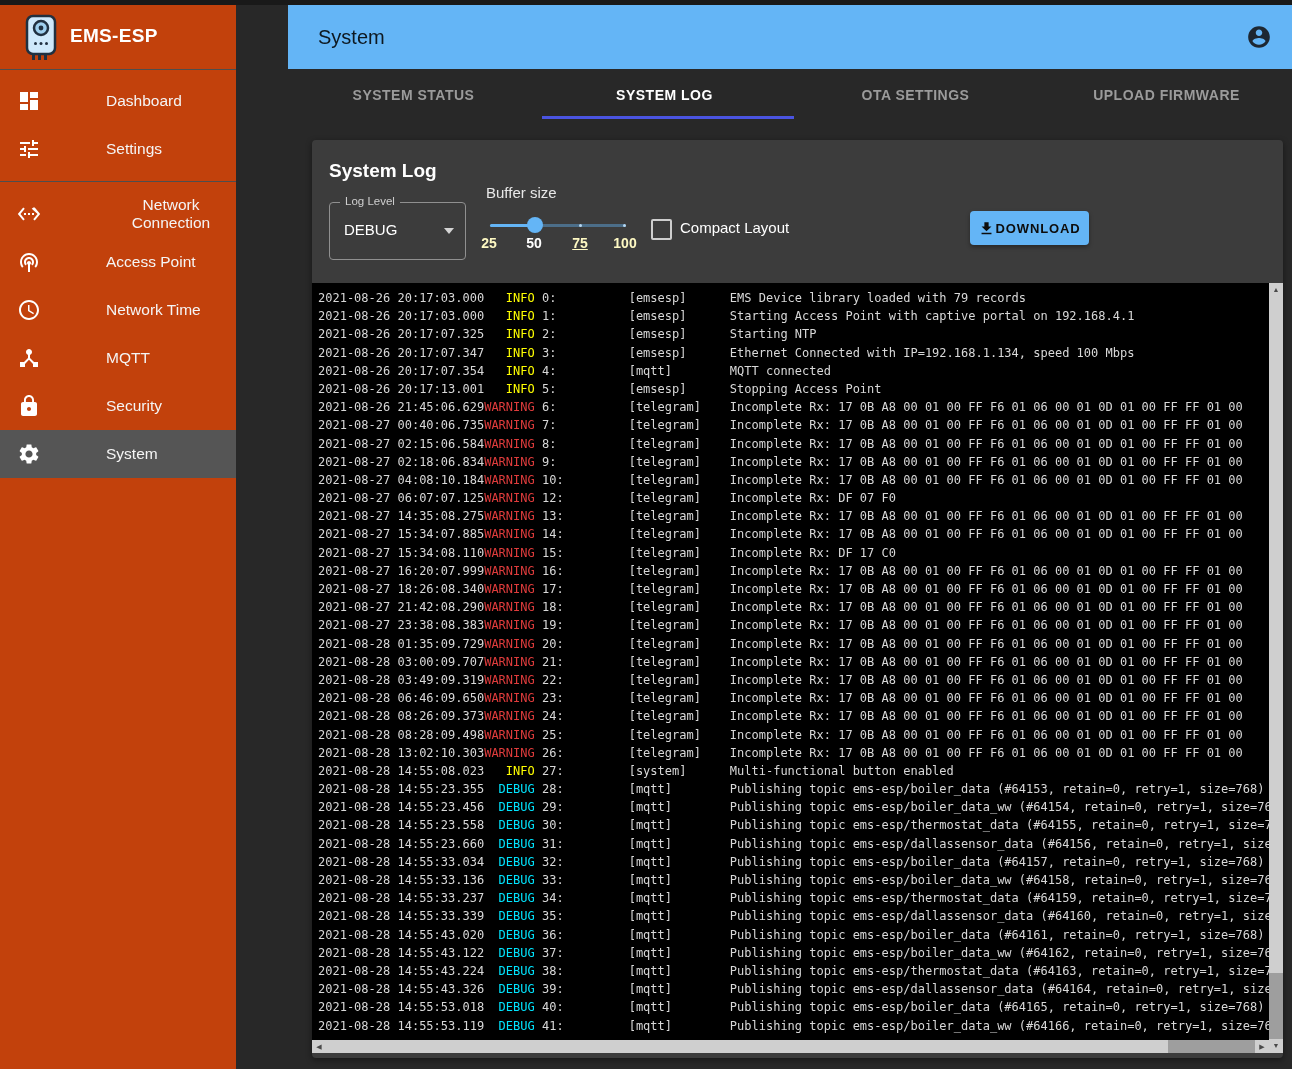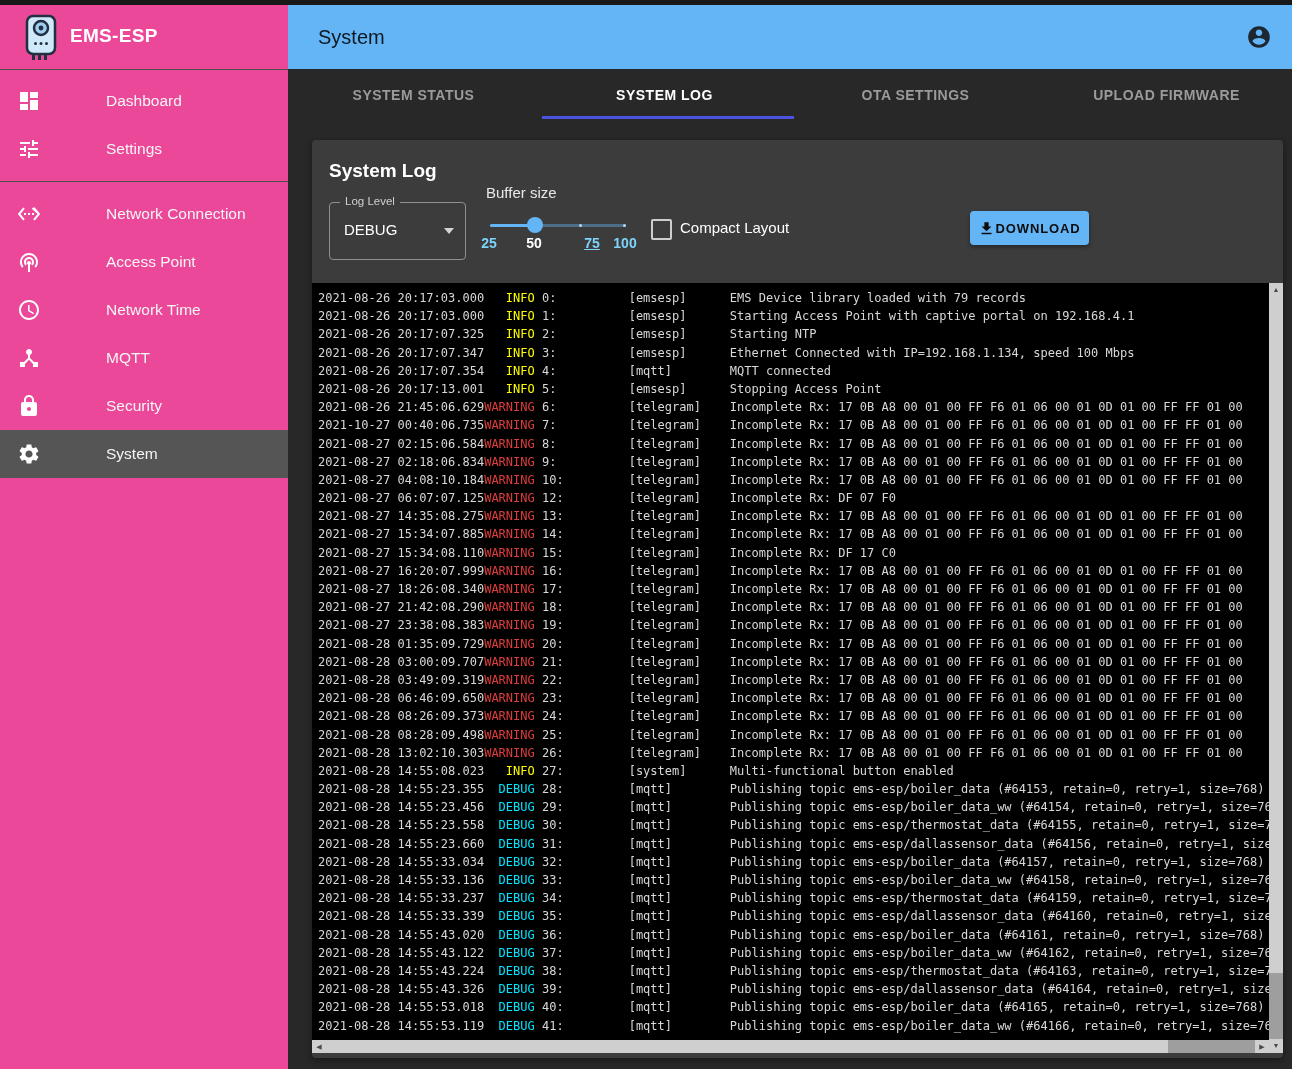--- a/index.html
+++ b/index.html
@@ -5,21 +5,21 @@
   html,body{margin:0;padding:0;}
   body{
     width:1292px;height:1069px;position:relative;overflow:hidden;
     background:#282828;font-family:"Liberation Sans",sans-serif;
     -webkit-font-smoothing:antialiased;
   }
   .abs{position:absolute;}
   
   #top-strip{left:0;top:0;width:1292px;height:5px;background:#191919;}
   
-  #sidebar{left:0;top:5px;width:288px;height:1064px;background:#ec4899;text-align:center;}
+  #sidebar{left:0;top:5px;width:236px;height:1064px;background:#c2410c;text-align:center;}
   #side-header{height:64px;position:relative;border-bottom:1px solid #4e4e4e;}
   #logo{position:absolute;left:22px;top:9px;}
   #side-title{position:absolute;left:70px;top:20px;font-size:19px;font-weight:700;color:#fff;letter-spacing:.3px;}
   #side-list{padding-top:7px;}
   .side-item{height:48px;display:flex;align-items:center;cursor:pointer;gap:36px;}
   .side-item.active{background:#555555;}
   .s-icon{width:24px;height:24px;margin-left:17px;color:#fff;flex:none;}
   .s-icon svg{width:24px;height:24px;fill:#fff;}
   .s-label{margin-left:29px;font-size:15.5px;color:#f5f5f5;}
   .side-divider{height:1px;background:#4e4e4e;margin:8px 0;}
@@ -48,21 +48,21 @@
                   border-left:5px solid transparent;border-right:5px solid transparent;
                   border-top:6px solid #d4d4d4;}
   
   #buffer-label{position:absolute;left:174px;top:44px;font-size:15px;color:#e8e8e8;}
   #slider-rail{position:absolute;left:178px;top:84px;width:136px;height:3px;
                background:rgba(100,181,246,.42);border-radius:2px;}
   #slider-fill{position:absolute;left:0;top:0;height:3px;background:#64b5f6;border-radius:2px;}
   .slider-dot{position:absolute;top:0;width:3px;height:3px;border-radius:50%;background:#b5d7f2;}
   #slider-thumb{position:absolute;top:77px;width:16px;height:16px;border-radius:50%;background:#64b5f6;cursor:pointer;}
   .mark-label{position:absolute;top:95px;width:40px;margin-left:-20px;text-align:center;
-              font-size:14px;font-weight:700;color:#7dd3fc;}
+              font-size:14px;font-weight:700;color:#fef9c3;}
   .mark-label.active{color:#ffffff;}
   
   #compact-box{position:absolute;left:339px;top:79px;width:17px;height:17px;border:2px solid rgba(255,255,255,.75);
                border-radius:2px;cursor:pointer;}
   #compact-label{position:absolute;left:368px;top:79px;font-size:15px;color:#fff;}
   
   #download-btn{position:absolute;left:658px;top:71px;width:119px;height:34px;background:#64b5f6;
                 border:none;border-radius:4px;display:flex;align-items:center;justify-content:center;
                 cursor:pointer;box-shadow:0 2px 4px rgba(0,0,0,.35);}
   #download-btn svg{width:17px;height:17px;fill:#0d0d0d;}
@@ -220,21 +220,21 @@
   <div id="buffer-label">Buffer size</div>
   <div id="slider-rail">
     <div id="slider-fill" style="width: 45px;"></div>
     <div class="slider-dot" style="left:89px"></div>
     <div class="slider-dot" style="left:133px"></div>
   </div>
   <div id="slider-thumb" style="left: 215px; background: rgb(100, 181, 246);"></div>
   <div id="slider-marks">
       <span class="mark-label" style="left: 177px;">25</span>
       <span class="mark-label active" style="left: 222px;">50</span>
-      <span class="mark-label" style="left: 280px; text-decoration: underline;">75</span>
+      <span class="mark-label" style="left: 268px; text-decoration: underline;">75</span>
       <span class="mark-label" style="left: 313px;">100</span>
     </div>
 
   <div id="compact-box"></div>
   <div id="compact-label">Compact Layout</div>
 
   <button id="download-btn">
     <svg>
         <use href="#download-icon"></use>
       </svg>
@@ -243,21 +243,21 @@
 
   <div id="log">
     <div id="log-viewport">
         <div class="log-line"><span class="lg-ts">2021-08-26 20:17:03.000</span><span class="lg-lv lv-INFO">   INFO</span><span class="lg-msg"> 0:          [emsesp]      EMS Device library loaded with 79 records</span></div>
         <div class="log-line"><span class="lg-ts">2021-08-26 20:17:03.000</span><span class="lg-lv lv-INFO">   INFO</span><span class="lg-msg"> 1:          [emsesp]      Starting Access Point with captive portal on 192.168.4.1</span></div>
         <div class="log-line"><span class="lg-ts">2021-08-26 20:17:07.325</span><span class="lg-lv lv-INFO">   INFO</span><span class="lg-msg"> 2:          [emsesp]      Starting NTP</span></div>
         <div class="log-line"><span class="lg-ts">2021-08-26 20:17:07.347</span><span class="lg-lv lv-INFO">   INFO</span><span class="lg-msg"> 3:          [emsesp]      Ethernet Connected with IP=192.168.1.134, speed 100 Mbps</span></div>
         <div class="log-line"><span class="lg-ts">2021-08-26 20:17:07.354</span><span class="lg-lv lv-INFO">   INFO</span><span class="lg-msg"> 4:          [mqtt]        MQTT connected</span></div>
         <div class="log-line"><span class="lg-ts">2021-08-26 20:17:13.001</span><span class="lg-lv lv-INFO">   INFO</span><span class="lg-msg"> 5:          [emsesp]      Stopping Access Point</span></div>
         <div class="log-line"><span class="lg-ts">2021-08-26 21:45:06.629</span><span class="lg-lv lv-WARNING">WARNING</span><span class="lg-msg"> 6:          [telegram]    Incomplete Rx: 17 0B A8 00 01 00 FF F6 01 06 00 01 0D 01 00 FF FF 01 00</span></div>
-        <div class="log-line"><span class="lg-ts">2021-10-27 00:40:06.735</span><span class="lg-lv lv-WARNING">WARNING</span><span class="lg-msg"> 7:          [telegram]    Incomplete Rx: 17 0B A8 00 01 00 FF F6 01 06 00 01 0D 01 00 FF FF 01 00</span></div>
+        <div class="log-line"><span class="lg-ts">2021-08-27 00:40:06.735</span><span class="lg-lv lv-WARNING">WARNING</span><span class="lg-msg"> 7:          [telegram]    Incomplete Rx: 17 0B A8 00 01 00 FF F6 01 06 00 01 0D 01 00 FF FF 01 00</span></div>
         <div class="log-line"><span class="lg-ts">2021-08-27 02:15:06.584</span><span class="lg-lv lv-WARNING">WARNING</span><span class="lg-msg"> 8:          [telegram]    Incomplete Rx: 17 0B A8 00 01 00 FF F6 01 06 00 01 0D 01 00 FF FF 01 00</span></div>
         <div class="log-line"><span class="lg-ts">2021-08-27 02:18:06.834</span><span class="lg-lv lv-WARNING">WARNING</span><span class="lg-msg"> 9:          [telegram]    Incomplete Rx: 17 0B A8 00 01 00 FF F6 01 06 00 01 0D 01 00 FF FF 01 00</span></div>
         <div class="log-line"><span class="lg-ts">2021-08-27 04:08:10.184</span><span class="lg-lv lv-WARNING">WARNING</span><span class="lg-msg"> 10:         [telegram]    Incomplete Rx: 17 0B A8 00 01 00 FF F6 01 06 00 01 0D 01 00 FF FF 01 00</span></div>
         <div class="log-line"><span class="lg-ts">2021-08-27 06:07:07.125</span><span class="lg-lv lv-WARNING">WARNING</span><span class="lg-msg"> 12:         [telegram]    Incomplete Rx: DF 07 F0</span></div>
         <div class="log-line"><span class="lg-ts">2021-08-27 14:35:08.275</span><span class="lg-lv lv-WARNING">WARNING</span><span class="lg-msg"> 13:         [telegram]    Incomplete Rx: 17 0B A8 00 01 00 FF F6 01 06 00 01 0D 01 00 FF FF 01 00</span></div>
         <div class="log-line"><span class="lg-ts">2021-08-27 15:34:07.885</span><span class="lg-lv lv-WARNING">WARNING</span><span class="lg-msg"> 14:         [telegram]    Incomplete Rx: 17 0B A8 00 01 00 FF F6 01 06 00 01 0D 01 00 FF FF 01 00</span></div>
         <div class="log-line"><span class="lg-ts">2021-08-27 15:34:08.110</span><span class="lg-lv lv-WARNING">WARNING</span><span class="lg-msg"> 15:         [telegram]    Incomplete Rx: DF 17 C0</span></div>
         <div class="log-line"><span class="lg-ts">2021-08-27 16:20:07.999</span><span class="lg-lv lv-WARNING">WARNING</span><span class="lg-msg"> 16:         [telegram]    Incomplete Rx: 17 0B A8 00 01 00 FF F6 01 06 00 01 0D 01 00 FF FF 01 00</span></div>
         <div class="log-line"><span class="lg-ts">2021-08-27 18:26:08.340</span><span class="lg-lv lv-WARNING">WARNING</span><span class="lg-msg"> 17:         [telegram]    Incomplete Rx: 17 0B A8 00 01 00 FF F6 01 06 00 01 0D 01 00 FF FF 01 00</span></div>
         <div class="log-line"><span class="lg-ts">2021-08-27 21:42:08.290</span><span class="lg-lv lv-WARNING">WARNING</span><span class="lg-msg"> 18:         [telegram]    Incomplete Rx: 17 0B A8 00 01 00 FF F6 01 06 00 01 0D 01 00 FF FF 01 00</span></div>

